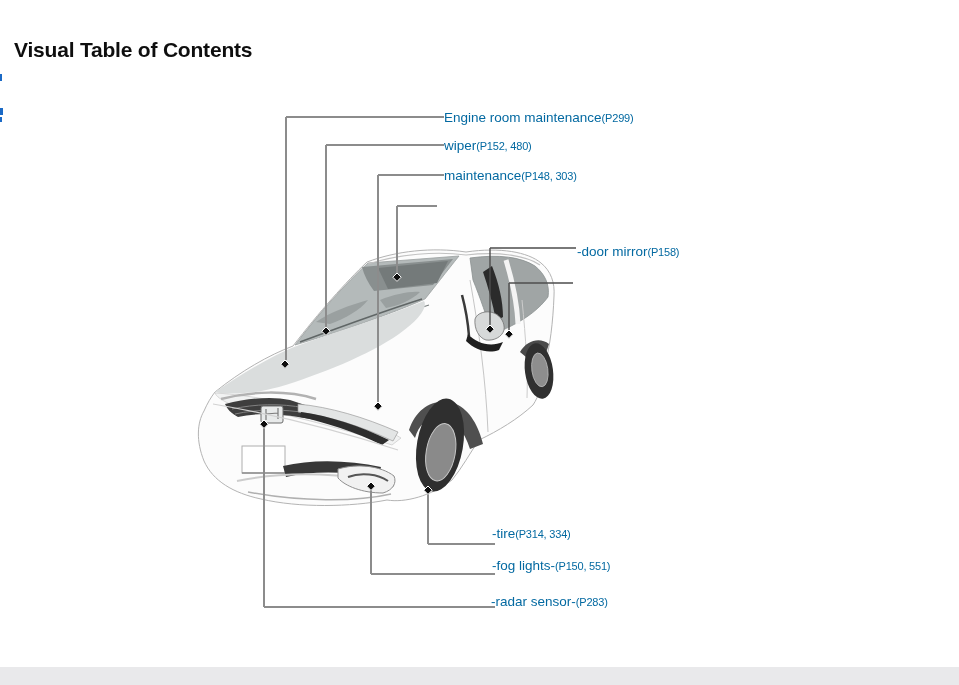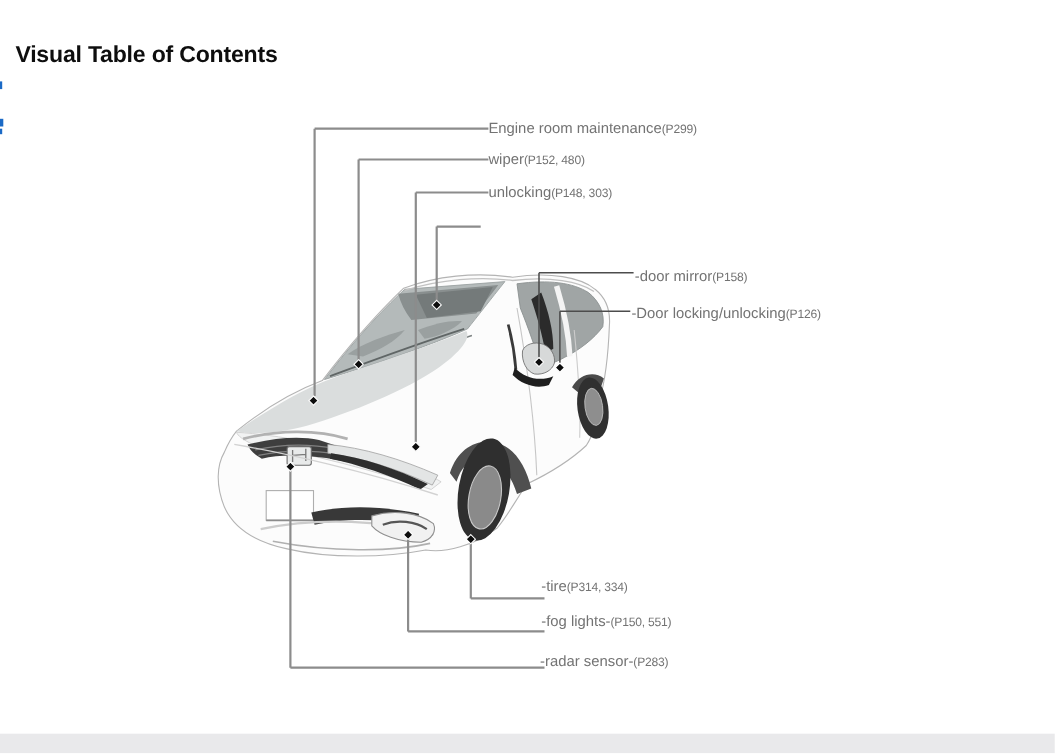--- a/index.html
+++ b/index.html
@@ -2,21 +2,21 @@
 <html><head>
 <meta charset="utf-8">
 <style>
   html,body{margin:0;padding:0;background:#ffffff;}
   #page{position:relative;width:959px;height:685px;background:#ffffff;overflow:hidden;
         font-family:"Liberation Sans",sans-serif;}
   #title{position:absolute;left:14px;top:38px;font-size:21px;font-weight:bold;
          color:#0e0e0e;letter-spacing:-0.2px;white-space:nowrap;}
   .edge-frag{position:absolute;left:0;}
   #svg-layer{position:absolute;left:0;top:0;}
-  .callout{position:absolute;white-space:nowrap;line-height:20px;height:20px;color:#737373;cursor:default;}
+  .callout{position:absolute;white-space:nowrap;line-height:20px;height:20px;color:#0369a1;cursor:default;}
   .cl{font-size:13.5px;}
   .cp{font-size:11px;letter-spacing:-0.2px;}
   #footer-bar{position:absolute;left:0;top:667px;width:959px;height:18px;background:#e9e9eb;}
 </style>
 </head>
 <body>
 
 <div id="page">
 
   <div id="title">Visual Table of Contents</div>
@@ -135,27 +135,24 @@
     </g>
   </svg>
 
   <div class="callout" style="left:444px;top:107px">
     <span class="cl">Engine room maintenance</span><span class="cp">(P299)</span>
   </div>
   <div class="callout" style="left:444px;top:135px">
     <span class="cl">wiper</span><span class="cp">(P152, 480)</span>
   </div>
   <div class="callout" style="left:444px;top:165px">
-    <span class="cl">unlocking</span><span class="cp">(P148, 303)</span>
+    <span class="cl">maintenance</span><span class="cp">(P148, 303)</span>
   </div>
   <div class="callout" style="left:577px;top:241px">
     <span class="cl">-door mirror</span><span class="cp">(P158)</span>
-  </div>
-  <div class="callout" style="left:574px;top:275px">
-    <span class="cl">-Door locking/unlocking</span><span class="cp">(P126)</span>
   </div>
   <div class="callout" style="left:492px;top:523px">
     <span class="cl">-tire</span><span class="cp">(P314, 334)</span>
   </div>
   <div class="callout" style="left:492px;top:555px">
     <span class="cl">-fog lights-</span><span class="cp">(P150, 551)</span>
   </div>
   <div class="callout" style="left:491px;top:591px">
     <span class="cl">-radar sensor-</span><span class="cp">(P283)</span>
   </div>

